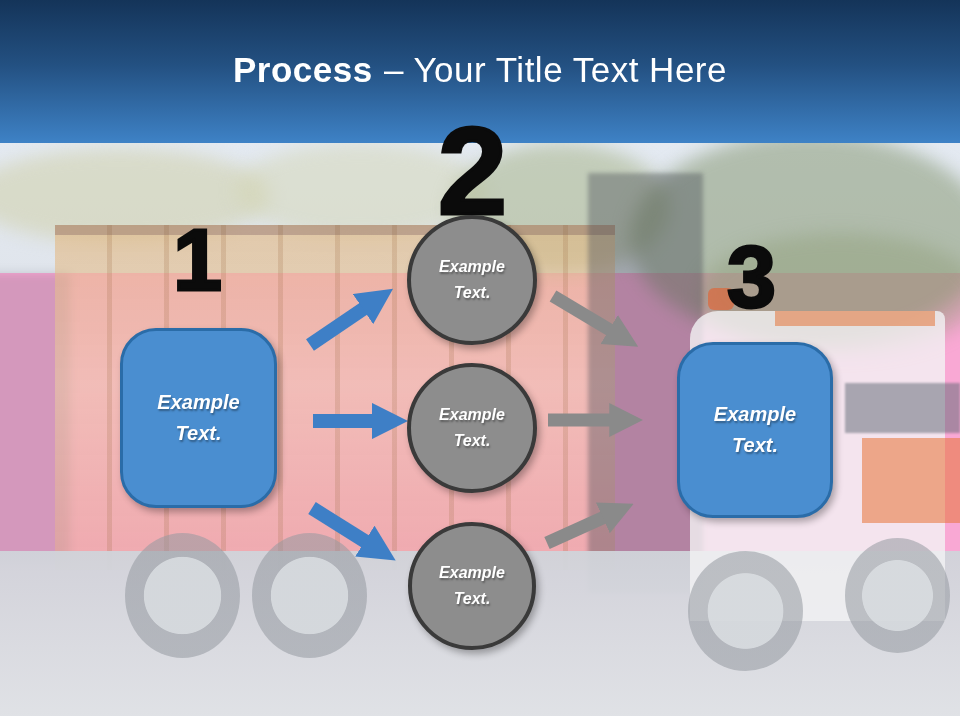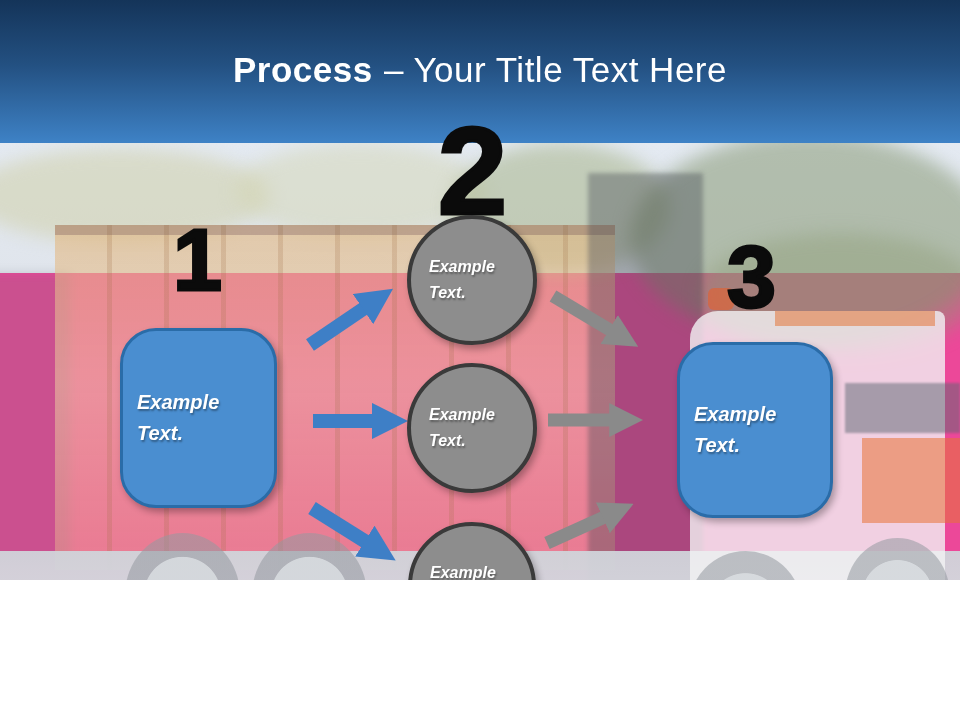--- a/index.html
+++ b/index.html
@@ -1,19 +1,19 @@
 <!DOCTYPE html>
 <html style="--header-top: #143459; --header-bottom: #3e82c6; --title-text: #ffffff; --box-fill: #4a8ed0; --box-border: #2a6ca8; --circle-fill: #8d8d8d; --circle-border: #3a3a3a; --arrow-blue: #3e7fc6; --arrow-gray: #8a8a8a; --number-color: #0b0b0b; --shape-text: #ffffff;"><head>
 <meta charset="utf-8">
 <style>
   html,body{margin:0;padding:0;}
   .slide{
-    position:relative;width:960px;height:580px;overflow:hidden;
+    position:relative;width:960px;height:716px;overflow:hidden;
     font-family:"Liberation Sans",sans-serif;
-    background:#ec4899;
+    background:#f9a8d4;
   }
   
   .bg{position:absolute;inset:0;top:143px;height:577px;}
   .bg *{position:absolute;}
   .bg-sky{left:0;top:0;width:960px;height:130px;background:linear-gradient(180deg,#e4eaf2,#e0e5ec);}
   .blob{border-radius:50%;filter:blur(9px);}
   .bg-trees-left{left:-30px;top:5px;width:300px;height:95px;background:rgba(208,208,170,.55);}
   .bg-trees-mid{left:235px;top:0px;width:250px;height:95px;background:rgba(212,214,180,.5);}
   .bg-trees-midright{left:450px;top:0px;width:220px;height:130px;background:rgba(168,180,138,.55);}
   .bg-trees-right{left:630px;top:-10px;width:360px;height:210px;background:rgba(128,146,106,.5);}
@@ -53,21 +53,21 @@
   .num{
     position:absolute;color:var(--number-color,#0b0b0b);font-weight:900;
     -webkit-text-stroke:3px var(--number-color,#0b0b0b);
     text-align:center;line-height:1;
   }
   .n1{left:150px;top:216px;width:95px;font-size:88px;}
   .n2{left:420px;top:108px;width:105px;font-size:125px;}
   .n3{left:704px;top:233px;width:95px;font-size:88px;}
   
   .shape-label{
-    color:var(--shape-text,#ffffff);font-weight:700;font-style:italic;
+    color:var(--shape-text,#ffffff);font-weight:700;font-style:italic;text-align:center;
     text-shadow:1px 2px 2px rgba(0,0,0,.35);
   }
   .pbox{
     position:absolute;display:flex;align-items:center;justify-content:center;
     background:var(--box-fill,#4a8ed0);border:3px solid var(--box-border,#2a6ca8);
     border-radius:36px;box-shadow:3px 4px 7px rgba(0,0,0,.3);
     box-sizing:border-box;padding:0 14px;
   }
   .pbox .shape-label{font-size:20px;line-height:1.55;}
   .box-left{left:120px;top:328px;width:157px;height:180px;}

